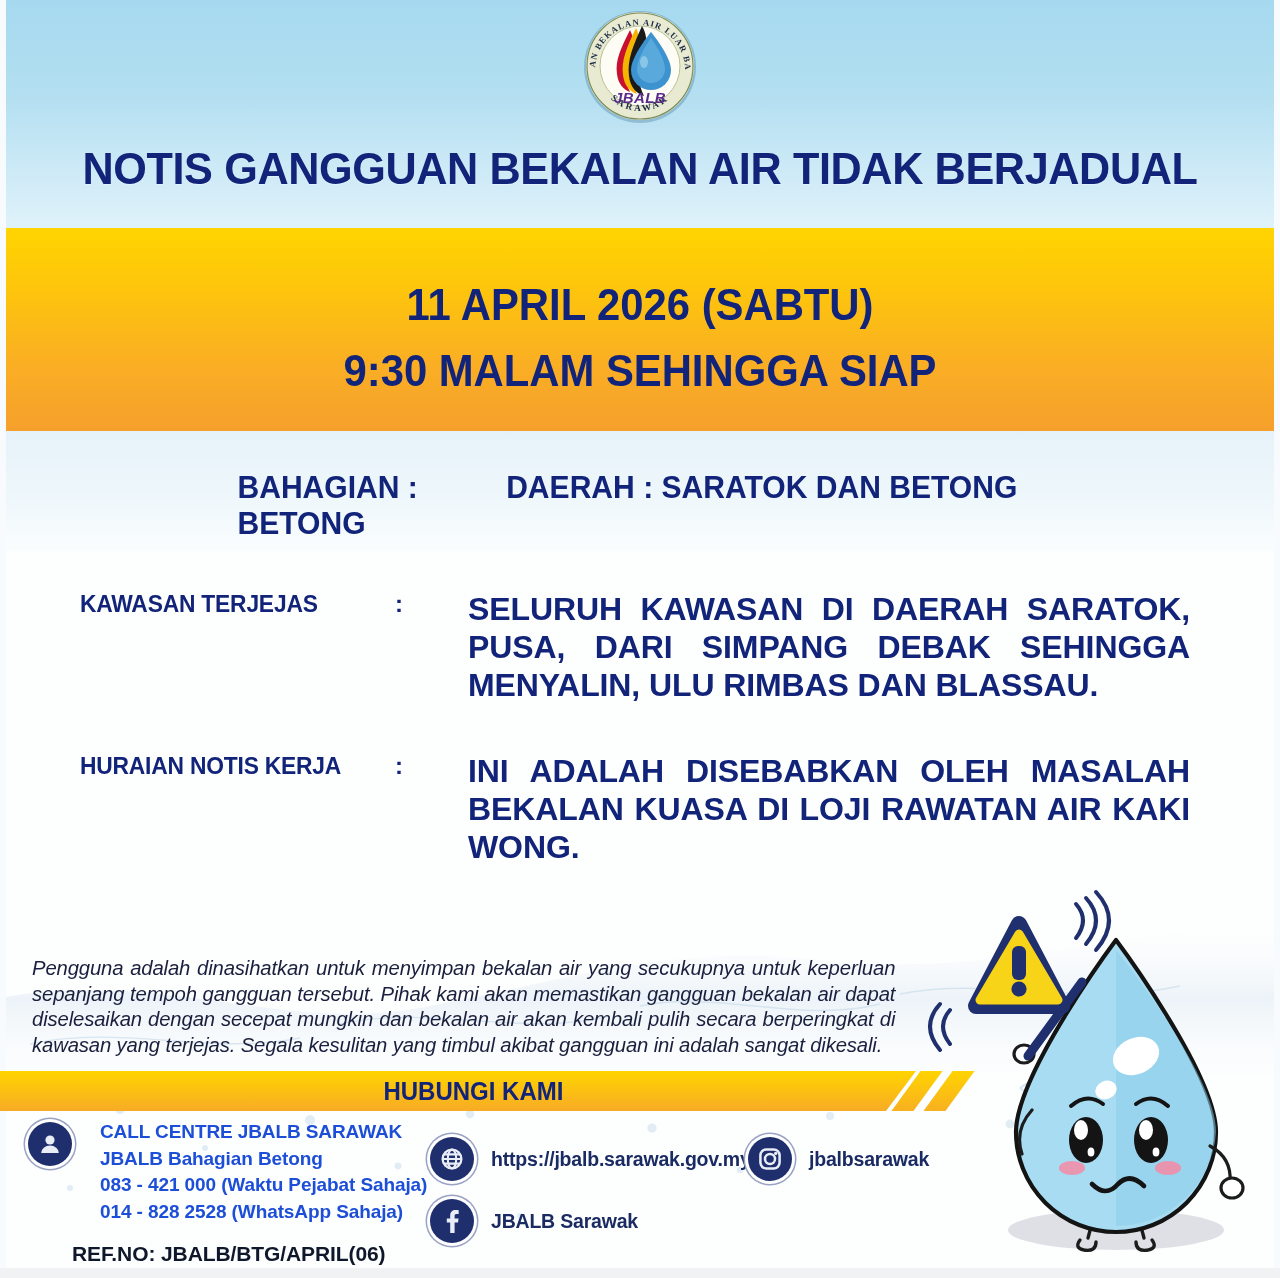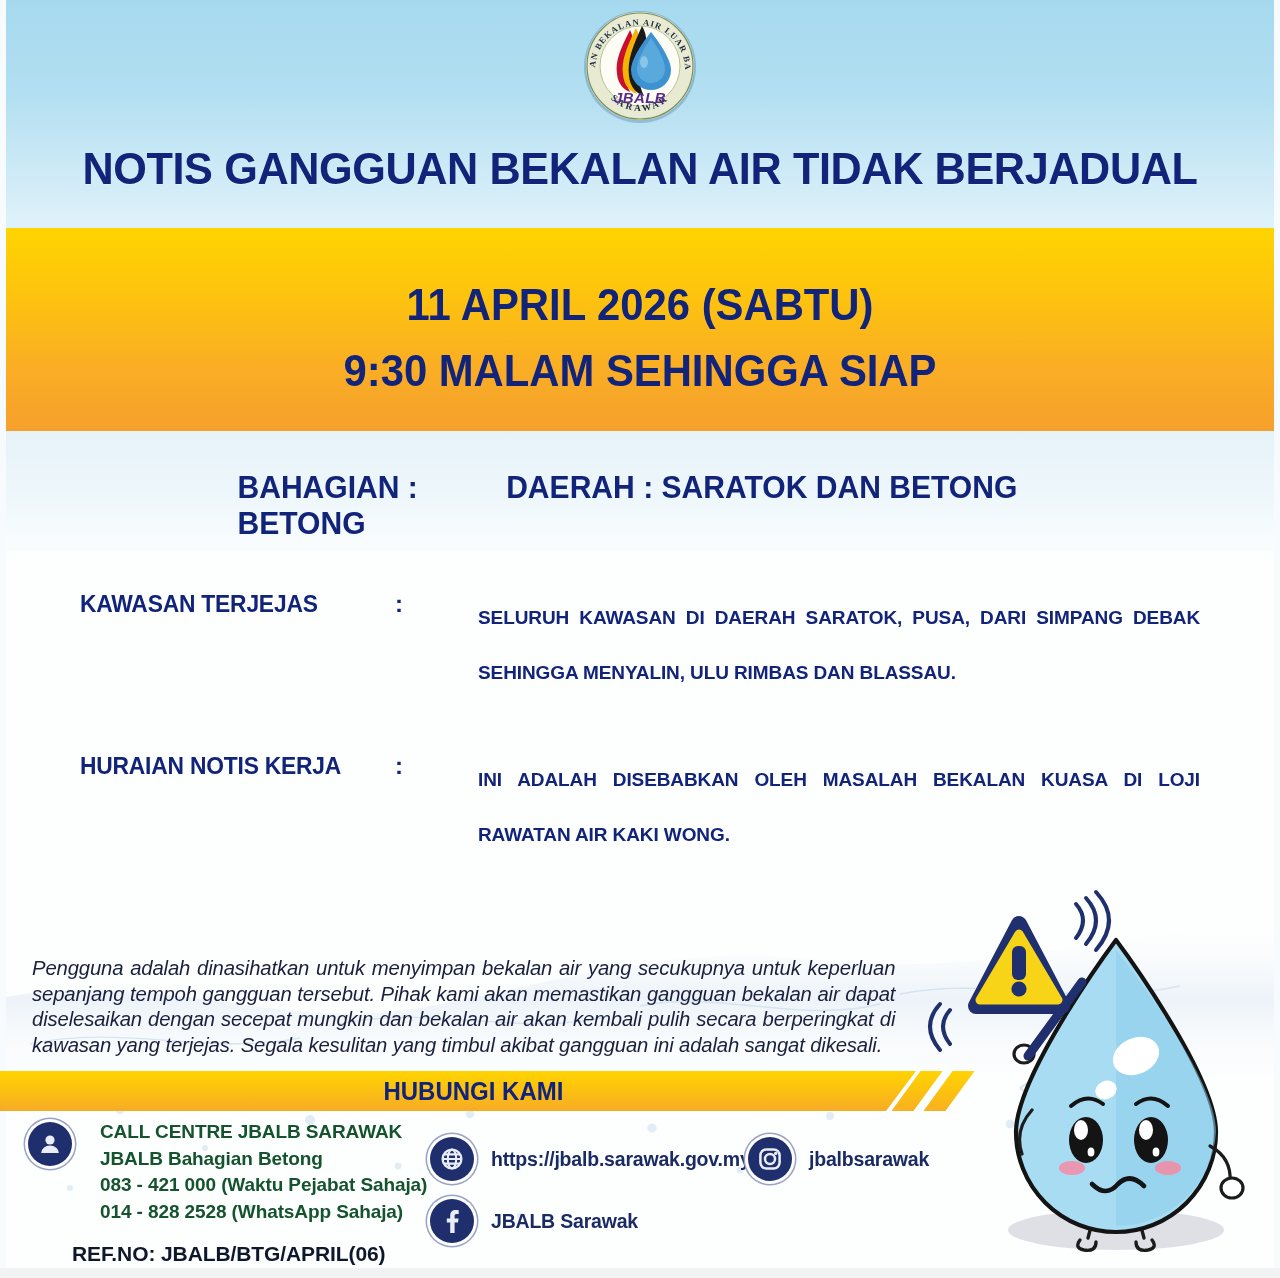--- a/index.html
+++ b/index.html
@@ -74,22 +74,22 @@
   .detail{
     position:absolute;left:80px;width:1120px;
     color:#12247a;font-weight:bold;
   }
   .detail .lbl{
     position:absolute;left:0;top:0;width:300px;
     font-size:24px;letter-spacing:-0.2px;transform:scaleX(0.95);transform-origin:left center;
   }
   .detail .colon{position:absolute;left:315px;top:0;font-size:24px;}
   .detail .val{
-    position:absolute;left:398px;width:722px;
-    font-size:19px;line-height:55px;
+    position:absolute;left:388px;width:722px;
+    font-size:32px;line-height:38px;
     text-align:justify;text-align-last:left;
     letter-spacing:-0.1px;
   }
   #row-area{top:590px;}
   #row-desc{top:752px;}
 
   
   .advisory{
     position:absolute;left:32px;top:955px;width:872px;
     color:#1a1f3d;font-style:italic;font-size:20.5px;line-height:25.5px;
@@ -121,21 +121,21 @@
   
   .contact-col-a{position:absolute;left:28px;top:1122px;width:420px;}
   .circ{
     width:44px;height:44px;border-radius:50%;
     background:#1f2f6e;display:flex;align-items:center;justify-content:center;
     box-shadow:0 0 0 3px #ffffff, 0 0 0 4.5px #9aa3c4;
   }
   .circ svg{display:block;}
   .ct-lines{
     position:absolute;left:72px;top:-3px;width:350px;
-    color:#14532d;font-size:19px;font-weight:bold;line-height:26.5px;
+    color:#1d4ed8;font-size:19px;font-weight:bold;line-height:26.5px;
     letter-spacing:-0.1px;
   }
   .ct-lines .ln{white-space:nowrap;}
   .refno{
     position:absolute;left:72px;top:1242px;
     color:#0f172a;font-size:21px;font-weight:bold;letter-spacing:-0.1px;
     white-space:nowrap;
   }
 
   .ct-item{position:absolute;display:flex;align-items:center;gap:17px;}

